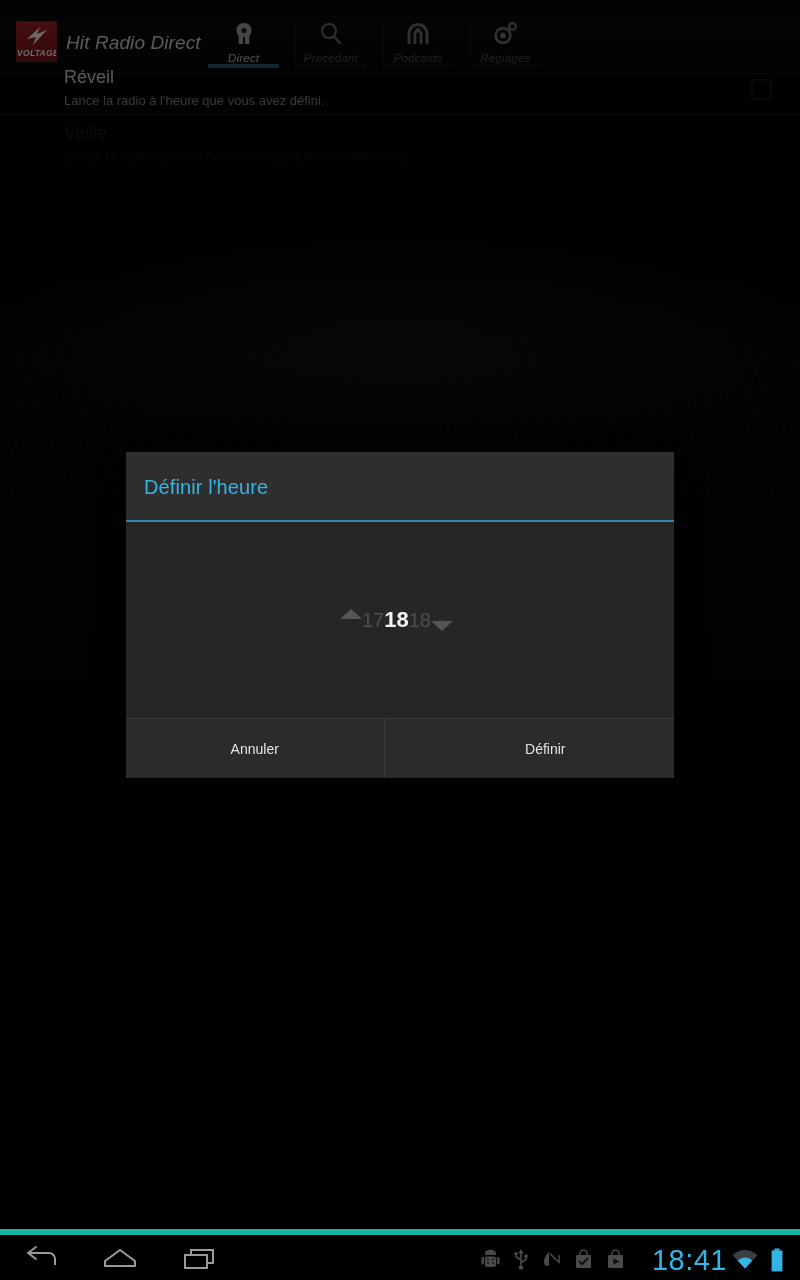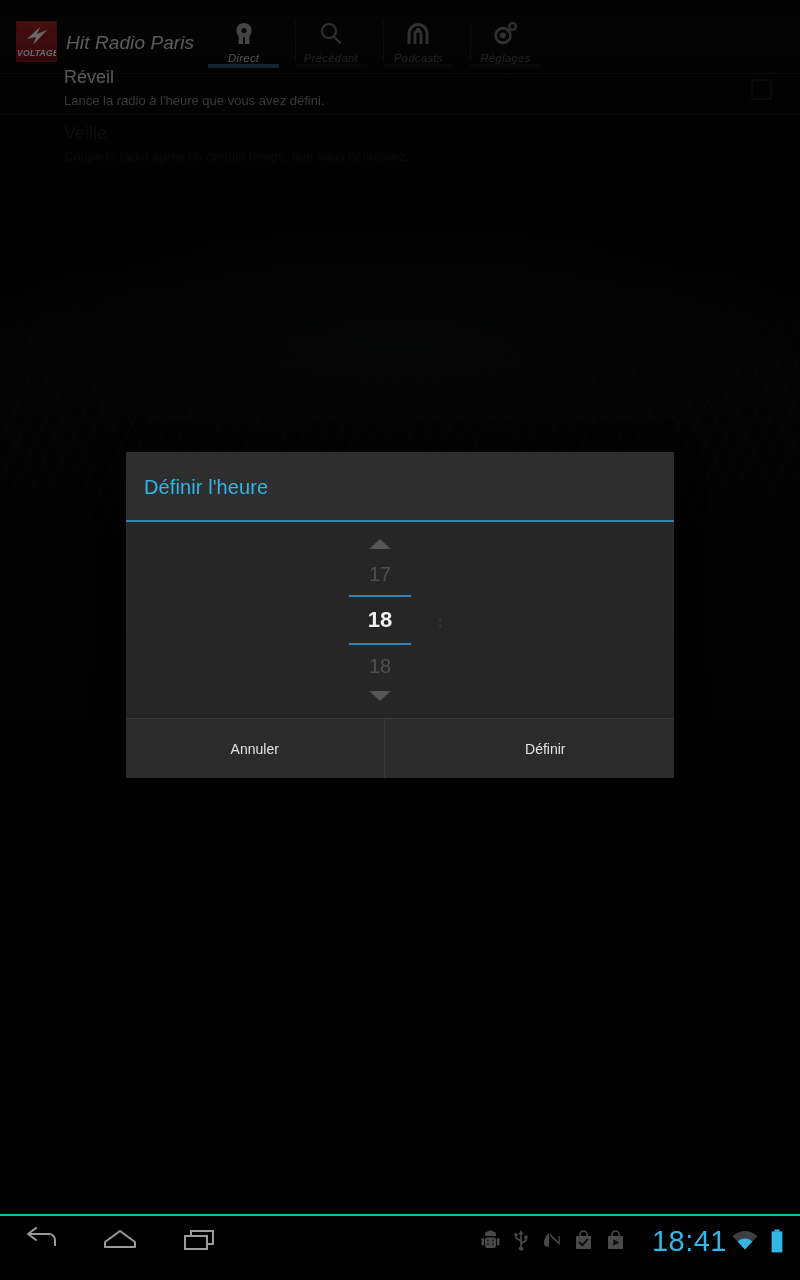--- a/index.html
+++ b/index.html
@@ -135,21 +135,21 @@
     position:absolute; left:18px; top:24px;
     font-size:20px; color:#33b5e5; letter-spacing:0.1px;
   }
   #dialog-body {
     position:relative; height:196px;
     background:#262626;
     display:flex; align-items:center; justify-content:center;
   }
   .spinner {
     position:relative; width:80px;
-    display:flex; flex-direction:column; align-items:center;
+    display:flex; flex-direction:row; align-items:center;
   }
   .spin-arrow { width:0; height:0; cursor:pointer; }
   .spin-arrow.up {
     border-left:11px solid transparent; border-right:11px solid transparent;
     border-bottom:10px solid #555555;
     margin-bottom:12px;
   }
   .spin-arrow.down {
     border-left:11px solid transparent; border-right:11px solid transparent;
     border-top:10px solid #555555;
@@ -178,23 +178,23 @@
   #dialog-buttons .dlg-btn {
     flex:1; display:flex; align-items:center; justify-content:center;
     font-size:14px; color:#e3e3e3;
     cursor:pointer;
     background:#2b2b2b;
   }
   #dialog-buttons .dlg-btn + .dlg-btn { border-left:1px solid #3a3a3a;padding-left:32px; }
 
   
   #system-bar {
-    position:absolute; left:0; bottom:0; width:800px; height:66px;
+    position:absolute; left:0; bottom:0; width:800px; height:51px;
     background:#000;
-    border-top:2px solid #14b8a6;
+    border-top:6px solid #14b8a6;
   }
   #nav-buttons { position:absolute; left:0; top:0; height:48px; display:flex; }
   .nav-btn {
     width:80px; height:48px;
     display:flex; align-items:center; justify-content:center;
     cursor:pointer;
   }
   #status-icons {
     position:absolute; right:175px; top:0; height:48px;
     display:flex; align-items:center; gap:13px;
@@ -220,21 +220,21 @@
 
   <div id="action-bar">
 
     <div id="app-logo">
       <svg class="bolt" viewBox="0 0 26 22">
         <path d="M3 14 L16 2 L13 9 L23 5 L9 20 L12 12 Z" fill="#e8e4e4"></path>
       </svg>
       <div class="wordmark">VOLTAGE</div>
     </div>
 
-    <div id="app-title">Hit Radio Paris</div>
+    <div id="app-title">Hit Radio Direct</div>
 
     <div id="tabs">
 
       <div class="tab selected">
         <span class="tab-icon">
           <svg width="26" height="26" viewBox="0 0 26 26">
             <path d="M13 2 C8.5 2 5.5 5.2 5.5 9.4 C5.5 12.2 6.6 14 7.6 15.4 L7.6 23 L12 23 L12 16.8 L13 15.2 L13 2 Z" fill="#9a9a9a"></path>
             <path d="M13 2 C17.5 2 20.5 5.2 20.5 9.4 C20.5 12.2 19.4 14 18.4 15.4 L18.4 23 L14 23 L14 16.8 L13 15.2 Z" fill="#9a9a9a"></path>
             <circle cx="13" cy="9.5" r="2.6" fill="#1a1a1a"></circle>
           </svg>

